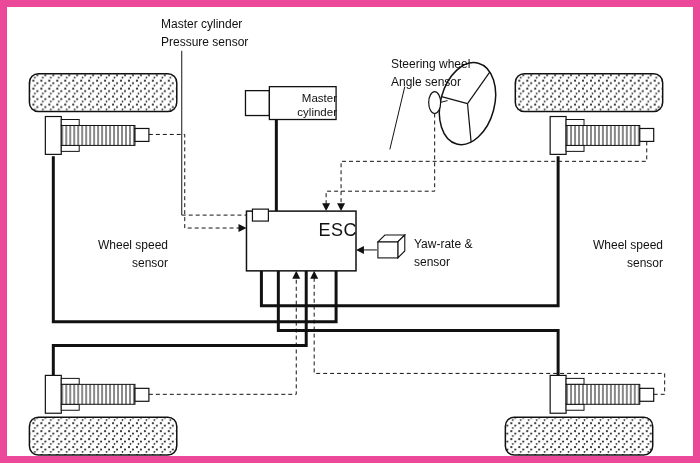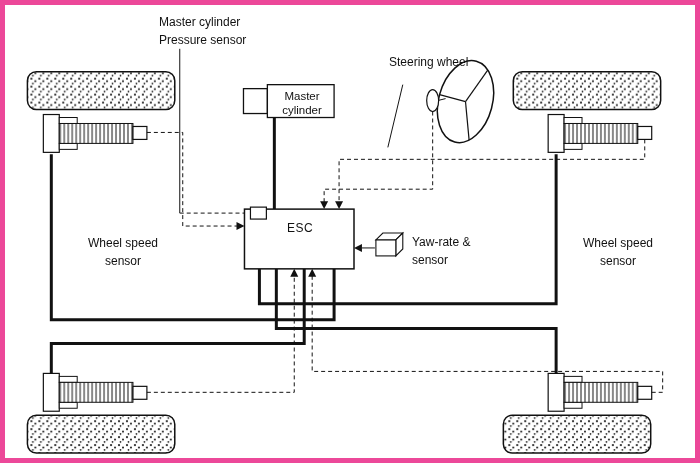--- a/index.html
+++ b/index.html
@@ -1,31 +1,31 @@
 <!DOCTYPE html>
 <html><head>
 <meta charset="utf-8">
 <style>
   html,body{margin:0;padding:0;background:#ffffff;}
   #figure{
     position:relative;
     width:700px;height:463px;
     box-sizing:border-box;
-    border:5px solid #ec4899;
+    border:7px solid #ec4899;
     background:#ffffff;
     font-family:"Liberation Sans","DejaVu Sans",sans-serif;
     color:#111111;
     overflow:hidden;
   }
   #diagram-svg{position:absolute;left:0;top:0;}
   .lbl{position:absolute;font-size:12px;line-height:18px;white-space:nowrap;}
   .lbl span{display:block;}
-  .center{text-align:center;}
+  .center{text-align:right;}
   #mc-label{font-size:11.5px;line-height:14px;}
-  #hecu-label{font-size:12px;line-height:17px;letter-spacing:.5px;}
+  #hecu-label{font-size:18px;line-height:17px;letter-spacing:.5px;}
 </style>
 </head>
 <body>
 
 <div id="figure">
 
   <svg id="diagram-svg" width="698" height="461" viewBox="0 0 700 463" xmlns="http://www.w3.org/2000/svg">
     <defs>
       <pattern id="stipple" patternUnits="userSpaceOnUse" width="8" height="8">
         <rect width="8" height="8" fill="#ffffff"></rect>
@@ -116,20 +116,21 @@
     </g>
   </svg>
 
   <div class="lbl" id="pressure-label" style="left:154px;top:8px;">
     <span>Master cylinder</span>
     <span>Pressure sensor</span>
   </div>
 
   <div class="lbl" id="steering-label" style="left:384px;top:48px;">
     <span>Steering wheel</span>
+    <span>Angle sensor</span>
   </div>
 
   <div class="lbl center" id="mc-label" style="left:264px;top:84px;width:66px;">
     <span>Master</span>
     <span>cylinder</span>
   </div>
 
   <div class="lbl center" id="hecu-label" style="left:240px;top:215px;width:110px;">
     <span>ESC</span>
   </div>

